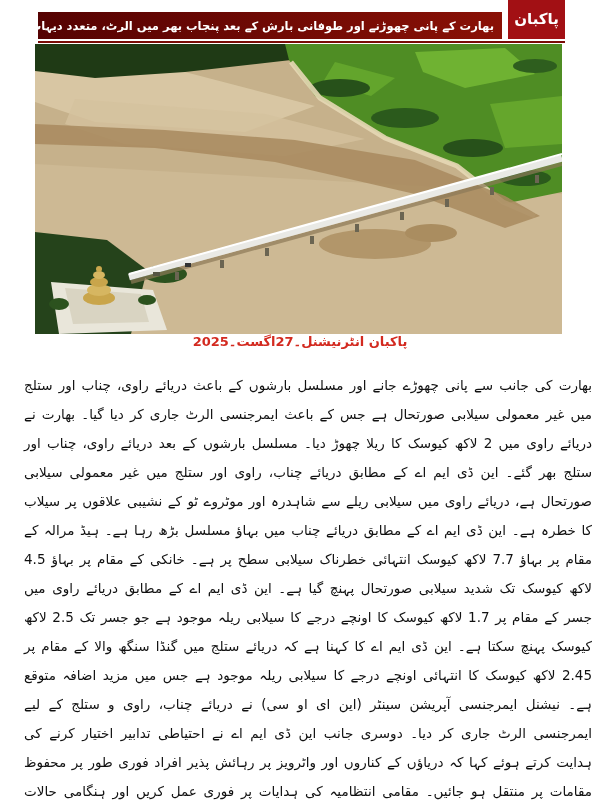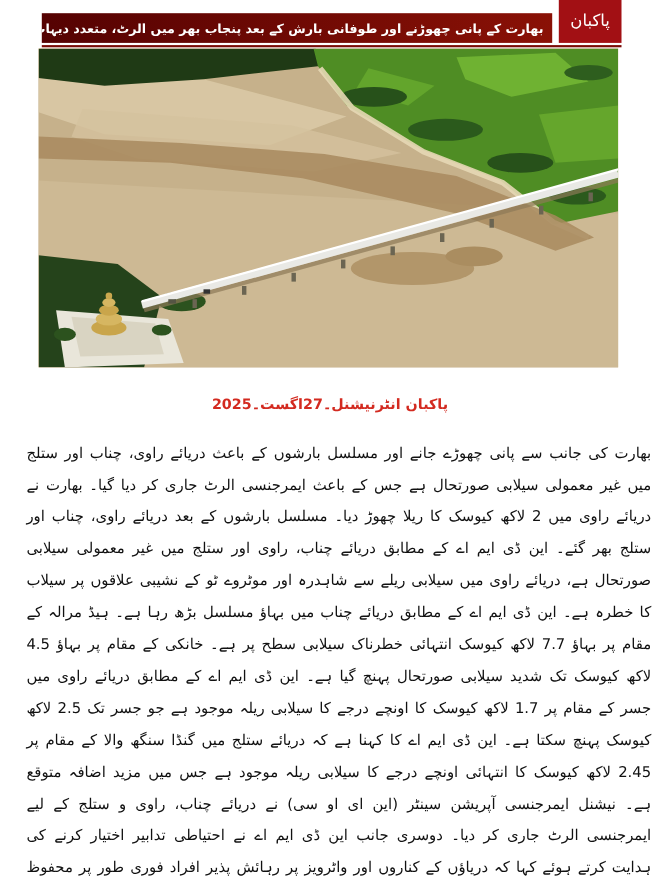--- a/index.html
+++ b/index.html
@@ -10,21 +10,21 @@
     direction:rtl;
   }
   
   .masthead { position:relative; height:40px; width:600px; }
   .logo-box {
     position:absolute; top:0; right:35px; width:57px; height:39px;
     background:#a21014;
     display:flex; align-items:center; justify-content:center;
   }
   .logo-text {
-    color:#ffffff; font-weight:normal; font-size:15px; line-height:1;
+    color:#ffffff; font-weight:bold; font-size:15px; line-height:1;
     white-space:nowrap;
   }
   .headline-band {
     position:absolute; top:12px; right:98px; left:38px; height:27px;
     background:linear-gradient(to left, #8a1106, #550202);
     display:flex; align-items:center;
     padding:0 8px; overflow:hidden;
   }
   .headline-text {
     color:#ffffff; font-size:11.5px; font-weight:bold;
@@ -35,21 +35,21 @@
   }
   
   .photo-wrap {
     width:527px; height:290px; margin:1px 38px 0 35px;
     margin-right:38px; margin-left:35px;
     overflow:hidden; background:#c7b28c;
   }
   .photo-wrap svg { display:block; }
   
   .caption {
-    margin-top:26px; text-align:center;
+    text-align:center;
     color:#d32a20; font-size:13px; font-weight:bold;
     direction:rtl;
   }
   
   .article-body {
     margin:22px 8px 12px 24px;
     direction:rtl;
     text-align:justify;
     text-align-last:center;
     font-size:13.5px; line-height:29px; color:#111111;

